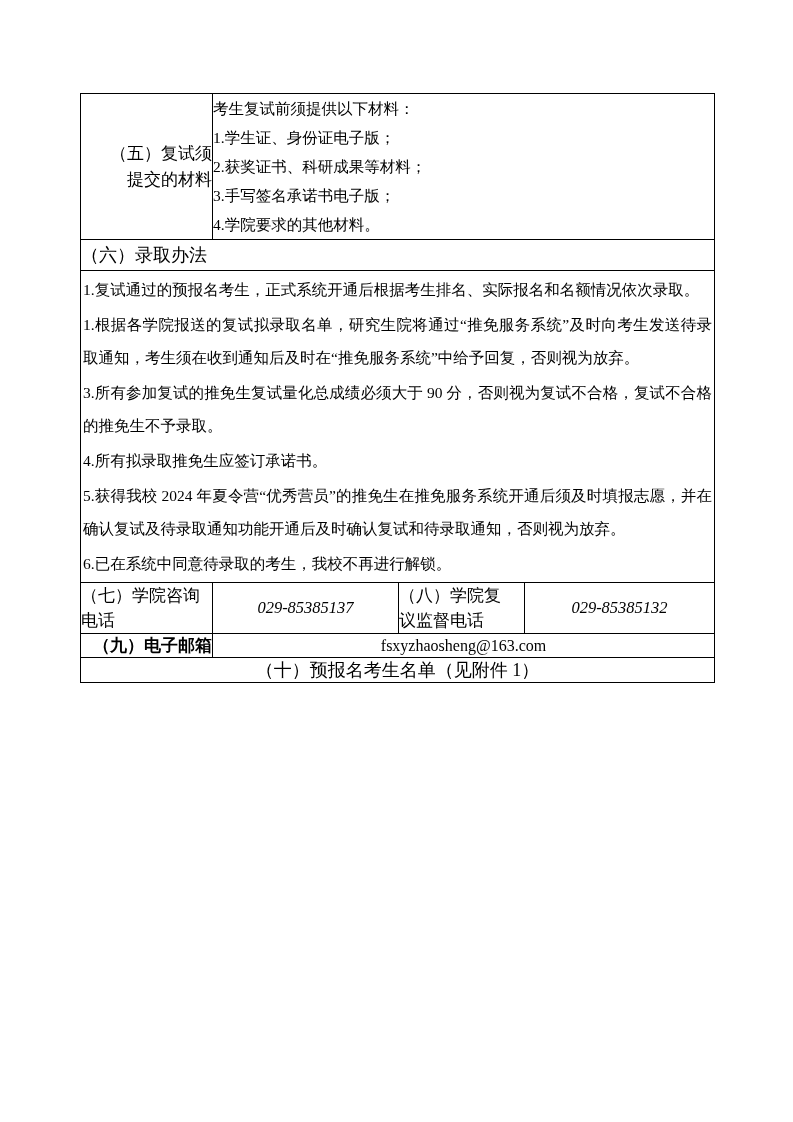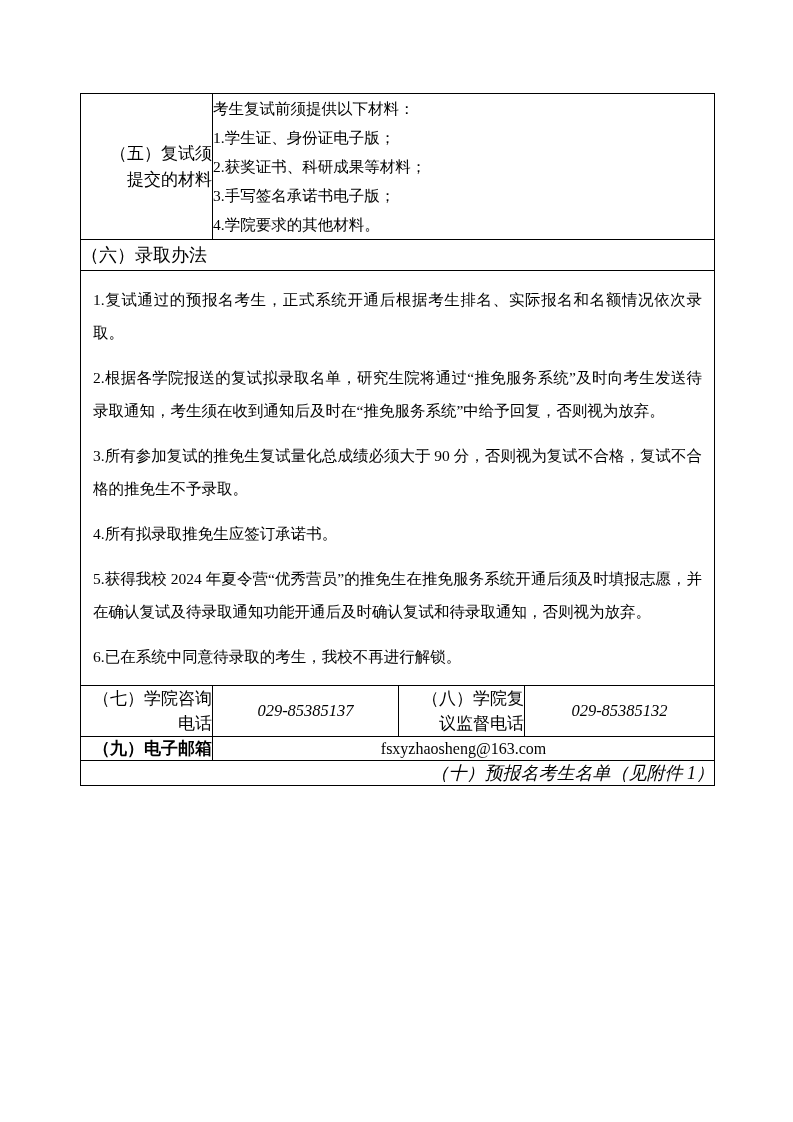--- a/index.html
+++ b/index.html
@@ -64,26 +64,26 @@
     font-weight: normal;
   }
   
   .body-cell {
     padding: 9px 14px 10px 14px;
     font-size: 15.5px;
     line-height: 33px;
     text-align: justify;
   }
   .body-cell p {
-    margin: 12px;
+    margin: 2px;
     text-indent: 0;
   }
   
   .contact-label {
-    text-align: right;
+    text-align: left;
     font-size: 17px;
     line-height: 25px;
     padding: 7px 2px;
   }
   .contact-label .cl-line {
     display: block;
     white-space: nowrap;
   }
   .contact-value {
     text-align: center;
@@ -100,23 +100,22 @@
   }
   .email-value {
     text-align: center;
     font-size: 16px;
     padding: 9px 2px;
     font-family: "Liberation Serif", serif;
   }
   .final-row {
     font-size: 18px;
     padding: 10px 0 10px 22px;
-    text-align: right;
+    text-align: center;
     white-space: nowrap;
-    font-style: italic;
   }
 </style>
 </head>
 <body>
 
 <div class="page">
   <table class="doc-table">
     <colgroup>
       <col style="width:132px">
       <col style="width:186px">
@@ -139,21 +138,21 @@
         </td>
       </tr>
 
       <tr>
         <td class="section-heading" colspan="4">（六）录取办法</td>
       </tr>
 
       <tr>
         <td class="body-cell" colspan="4">
           <p>1.复试通过的预报名考生，正式系统开通后根据考生排名、实际报名和名额情况依次录取。</p>
-          <p>2.根据各学院报送的复试拟录取名单，研究生院将通过“推免服务系统”及时向考生发送待录取通知，考生须在收到通知后及时在“推免服务系统”中给予回复，否则视为放弃。</p>
+          <p>1.根据各学院报送的复试拟录取名单，研究生院将通过“推免服务系统”及时向考生发送待录取通知，考生须在收到通知后及时在“推免服务系统”中给予回复，否则视为放弃。</p>
           <p>3.所有参加复试的推免生复试量化总成绩必须大于 90 分，否则视为复试不合格，复试不合格的推免生不予录取。</p>
           <p>4.所有拟录取推免生应签订承诺书。</p>
           <p>5.获得我校 2024 年夏令营“优秀营员”的推免生在推免服务系统开通后须及时填报志愿，并在确认复试及待录取通知功能开通后及时确认复试和待录取通知，否则视为放弃。</p>
           <p>6.已在系统中同意待录取的考生，我校不再进行解锁。</p>
         </td>
       </tr>
 
       <tr>
         <td class="contact-label">（七）学院咨询电话</td>
         <td class="contact-value">029-85385137</td>

